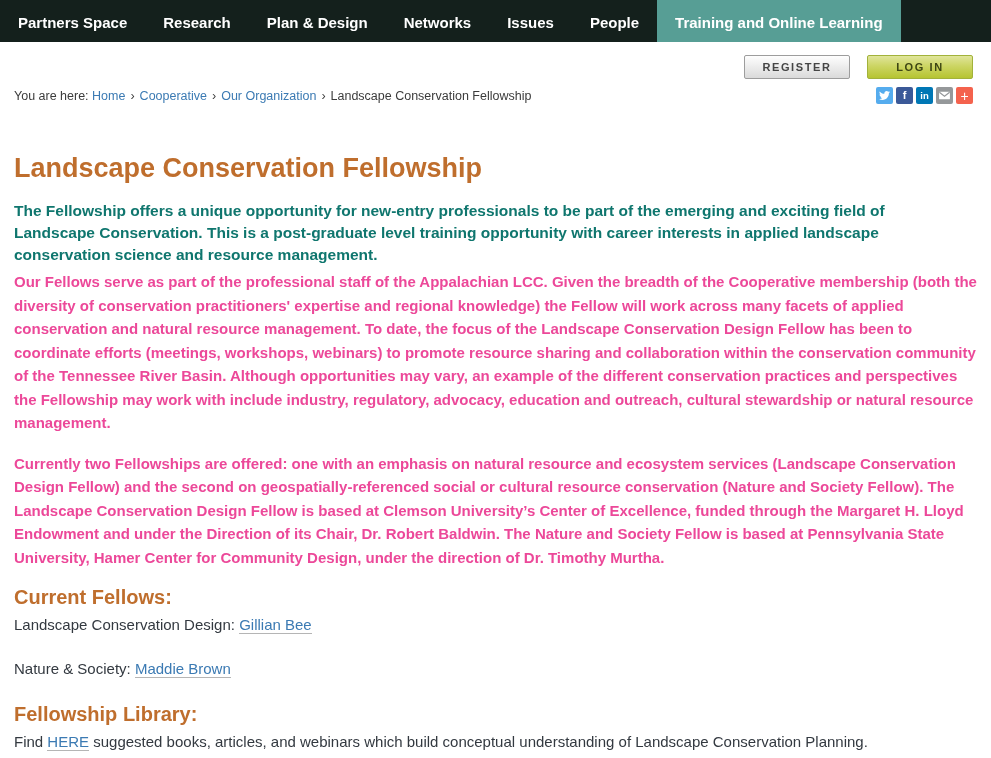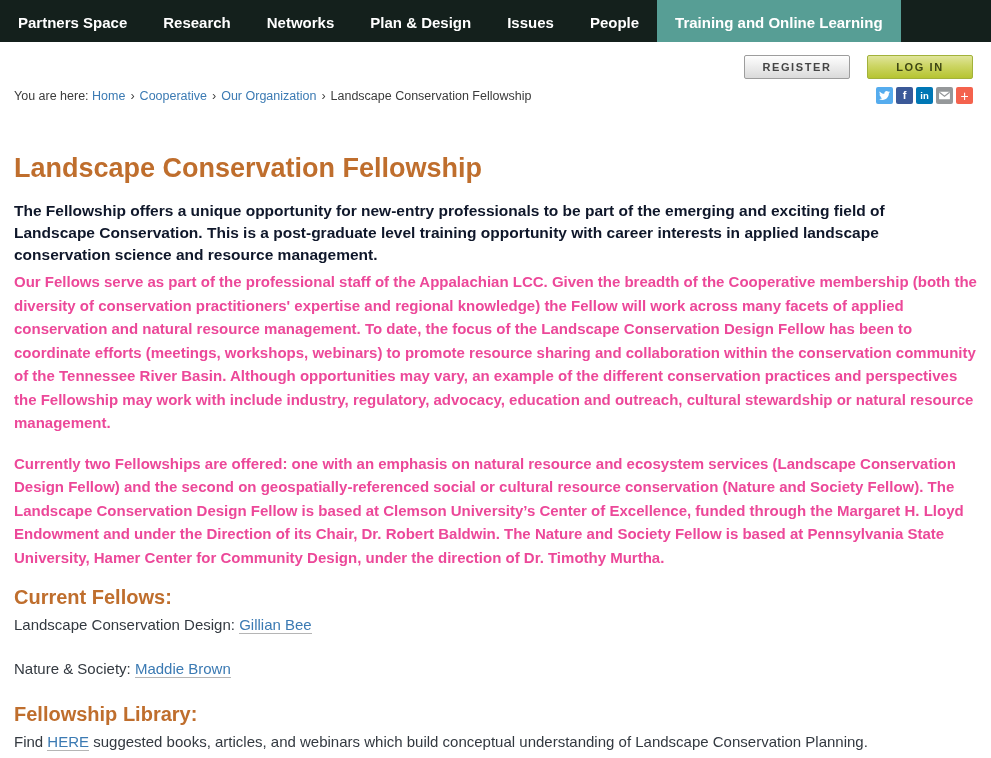--- a/index.html
+++ b/index.html
@@ -98,21 +98,21 @@
   main { padding: 0 14px; }
   h1.page-title {
     color: #bf6e2d;
     font-size: 27px;
     font-weight: 700;
     line-height: 1.05;
     margin: 50px 0 0 0;
   }
   p.intro {
     font-weight: 700;
-    color: #0f172a;
+    color: #0f766e;
     font-size: 15.5px;
     line-height: 22px;
     margin: 18px 0 0 0;
     max-width: 945px;
   }
   h2.section-heading {
     color: #bf6e2d;
     font-size: 20px;
     font-weight: 700;
     margin: 15px 0 0 0;
@@ -144,22 +144,22 @@
     line-height: 22px;
     margin: 5px 0 0 0;
   }
 </style>
 </head>
 <body>
 
 <nav class="topnav">
   <a class="nav-item">Partners Space</a>
   <a class="nav-item">Research</a>
+  <a class="nav-item">Plan &amp; Design</a>
   <a class="nav-item">Networks</a>
-  <a class="nav-item">Plan &amp; Design</a>
   <a class="nav-item">Issues</a>
   <a class="nav-item">People</a>
   <a class="nav-item active">Training and Online Learning</a>
 </nav>
 
 <div class="utility">
   <button class="btn btn-register">REGISTER</button>
   <button class="btn btn-login">LOG IN</button>
 </div>
 

